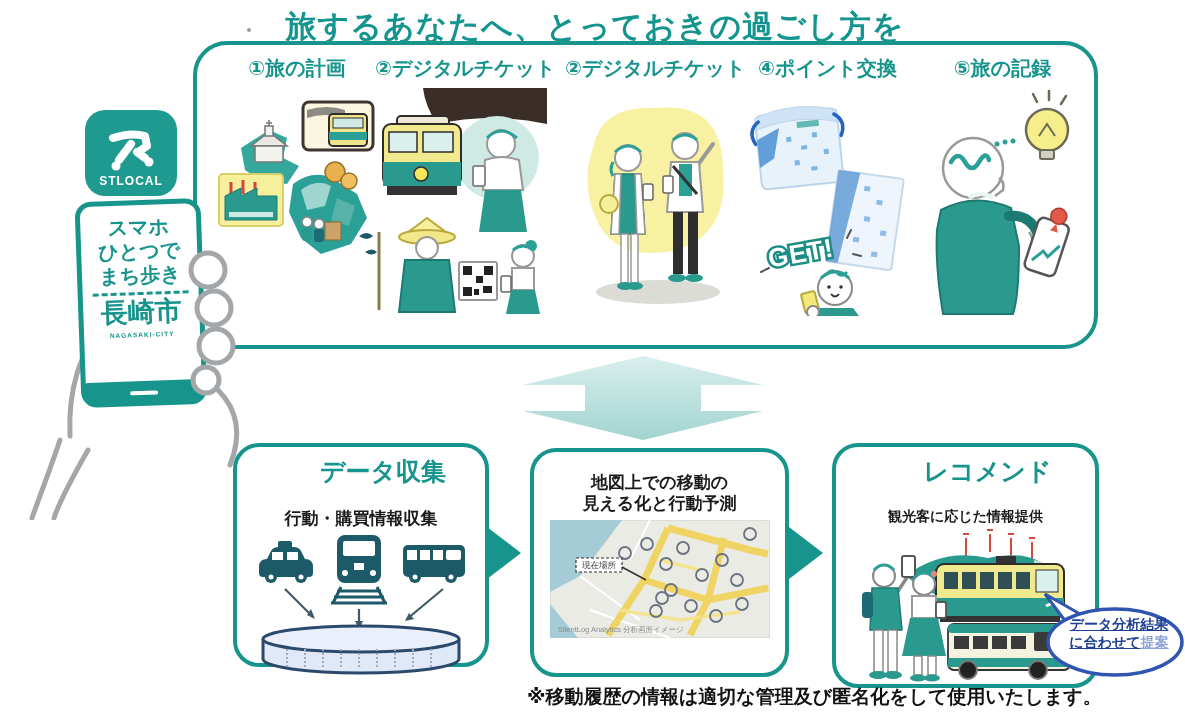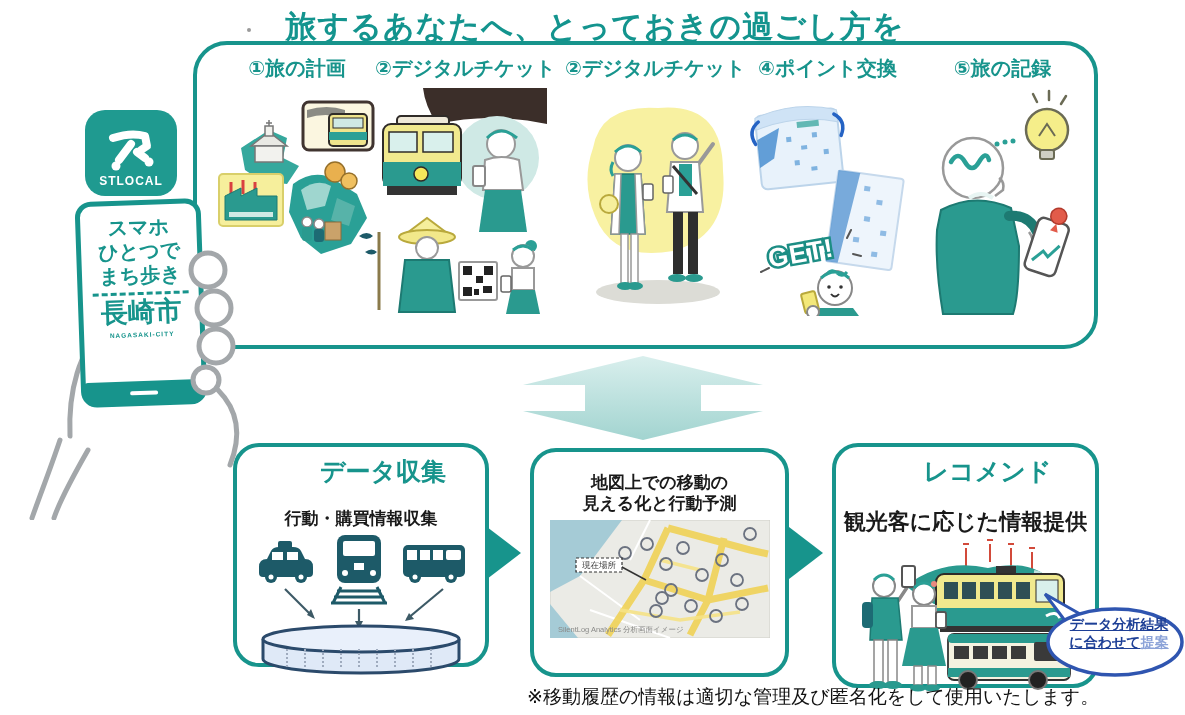--- a/index.html
+++ b/index.html
@@ -43,21 +43,21 @@
   .pipe-arrow{position:absolute;width:0;height:0;border-top:26px solid transparent;
               border-bottom:26px solid transparent;border-left:34px solid #17948c;}
   .pipe-arrow.a1{left:487px;top:527px;}
   .pipe-arrow.a2{left:789px;top:527px;}
   
   .bubble-svg{position:absolute;left:1035px;top:592px;z-index:4;}
   .bubble-text{position:absolute;left:1052px;top:615px;width:134px;z-index:5;text-align:center;
                font-size:14px;font-weight:bold;line-height:1.3;}
   .bubble-strong{color:#1d3f96;text-decoration:underline;}
   .bubble-light{color:#8ca3d8;text-decoration:underline;}
-  .footnote{position:absolute;left:527px;top:684px;font-size:19px;font-weight:normal;color:#111;white-space:nowrap;}
+  .footnote{position:absolute;left:527px;top:684px;font-size:19px;font-weight:bold;color:#111;white-space:nowrap;}
 </style>
 </head>
 <body>
 
 <div class="page">
 
   <div class="title">旅するあなたへ、とっておきの過ごし方を</div>
   <div class="tiny-dot"></div>
 
   <div class="app-icon">
@@ -400,21 +400,21 @@
       <rect x="26" y="38" width="46" height="14" fill="#fff" stroke="#333" stroke-width="1.2" stroke-dasharray="3,2"></rect>
       <text x="49" y="48" text-anchor="middle" font-size="8.5" fill="#333">現在場所</text>
       <text x="8" y="112" font-size="7.5" fill="#8a8a88">SilentLog Analytics 分析画面イメージ</text>
     </svg>
   </div>
 
   <div class="pipe-arrow a2"></div>
 
   <div class="pipe-box recommend">
     <div class="pipe-title">レコメンド</div>
-    <div class="pipe-sub" style="font-size:22px">観光客に応じた情報提供</div>
+    <div class="pipe-sub" style="font-size:14px">観光客に応じた情報提供</div>
     <svg width="235" height="155" viewBox="0 0 235 155" style="margin-top:2px">
       <g>
         <path d="M118 10 v18 M142 6 v18 M163 10 v18 M184 14 v18" stroke="#d24a3a" stroke-width="2"></path>
         <path d="M115 6 h6 M139 2 h6 M160 6 h6 M181 10 h6" stroke="#d24a3a" stroke-width="2"></path>
         <path d="M58 48 Q94 20 140 30 Q186 20 206 46 L216 72 Q190 60 160 66 Q120 58 96 70 Q74 62 58 48 Z" fill="#2a9a8f"></path>
         <path d="M186 34 q14 2 10 16" stroke="#bfe3df" stroke-width="4" fill="none"></path>
       </g>
       <g>
         <rect x="148" y="28" width="20" height="8" fill="#333"></rect>
         <rect x="88" y="36" width="128" height="54" rx="8" fill="#f1e98e" stroke="#2f2b28" stroke-width="2"></rect>

